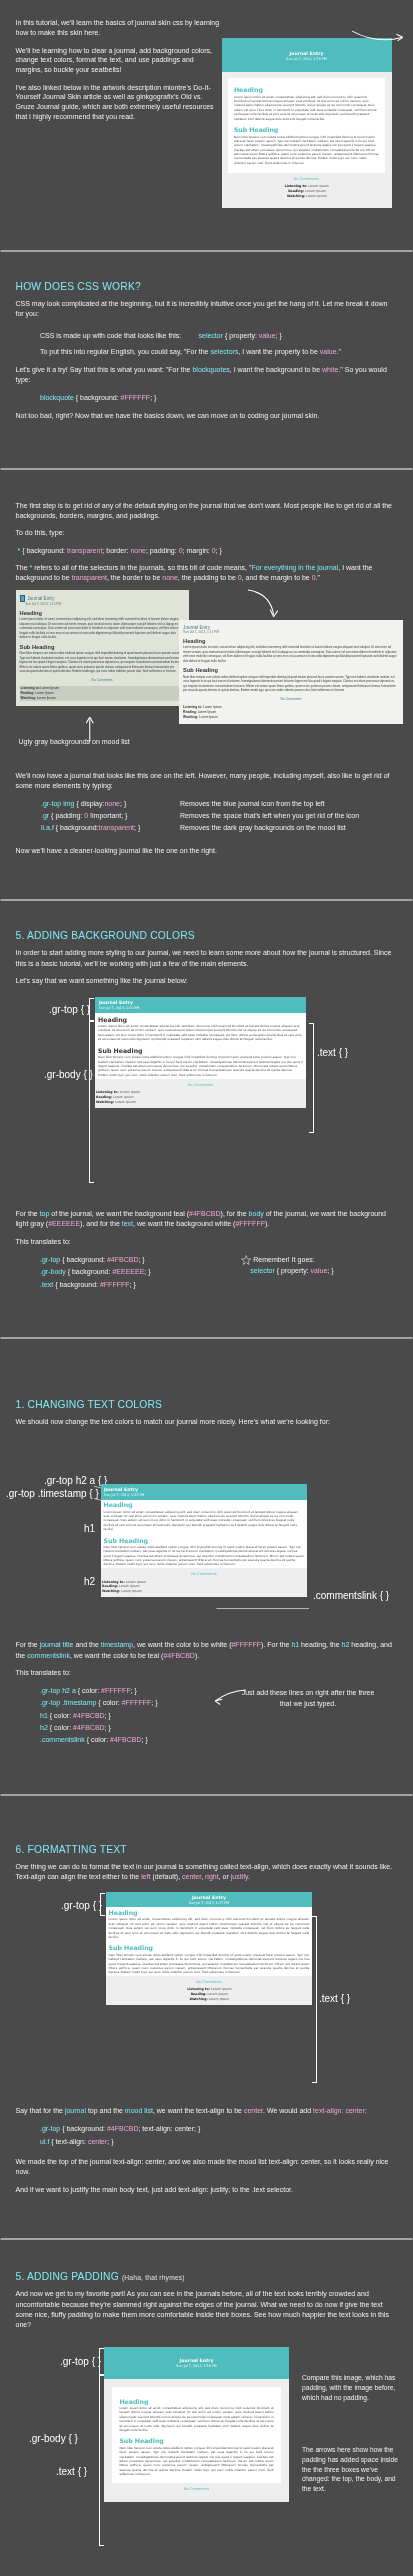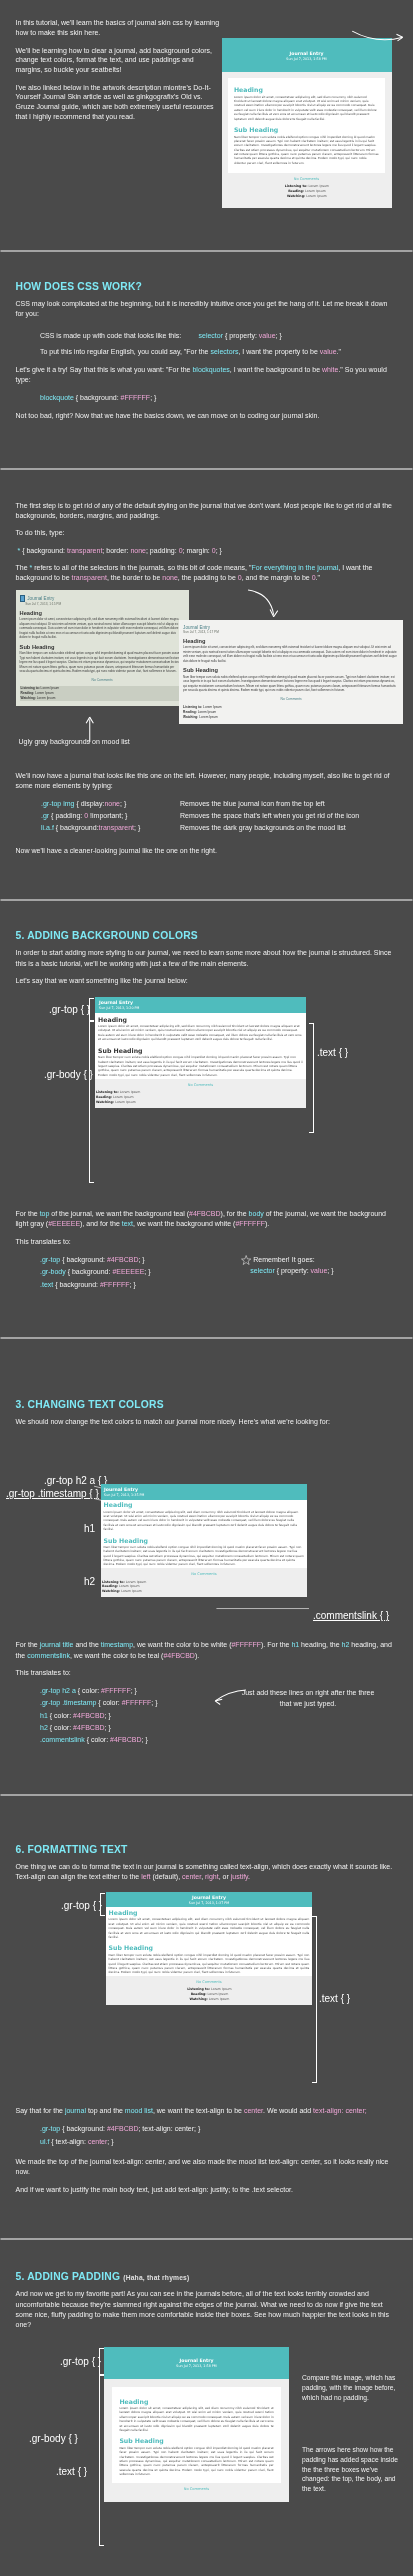--- a/index.html
+++ b/index.html
@@ -34,21 +34,21 @@
   .intro-right{width:181px;position:relative;}
 
   .arrow-swoop{position:absolute;left:129px;top:18.5px;}
 
   
   .divider{height:2.1px;background:#ffffff;margin:15.5px 0;box-shadow:0 0 0 0.5px #4a4a4a inset;}
 
   
   .section-title{
     color:#7fe9f5;font-size:10.3px;letter-spacing:0.2px;
-    margin:0 0 7.2px 15.5px;font-weight:bold;
+    margin:0 0 7.2px 15.5px;font-weight:normal;
   }
   .body-text{margin:0 15.5px 7.2px 15.5px;font-size:7px;line-height:1.45;}
   .code-indent{margin-left:40px;font-size:7px;line-height:1.45;}
 
   
   .journal{background:#eeeeee;color:#333;text-align:left;font-family:"DejaVu Sans",sans-serif;}
   .j-top{background:#4FBCBD;padding:4.1px 5.2px;}
   .j-top.center{text-align:center;}
   .j-title{font-size:4.6px;font-weight:bold;color:#ffffff;}
   .j-ts{font-size:3.3px;color:#ffffff;margin-top:1px;}
@@ -289,29 +289,29 @@
         </div>
       </div>
     </div>
   </div>
 
   <div style="height:31px"></div>
   <div class="divider"></div>
   <div style="height:44px"></div>
 
   <div>
-    <div class="section-title">3. CHANGING TEXT COLORS</div>
+    <div class="section-title">1. CHANGING TEXT COLORS</div>
     <p class="body-text">We should now change the text colors to match our journal more nicely. Here's what we're looking for:</p>
 
     <div style="position:relative;height:206px;margin-top:5.2px;">
       <div class="ann" style="position:absolute;left:44px;top:41px;">.gr-top h2 a { }</div>
-      <div class="ann" style="position:absolute;left:6px;top:54px;text-decoration:underline;">.gr-top .timestamp { }</div>
+      <div class="ann" style="position:absolute;left:6px;top:54px;">.gr-top .timestamp { }</div>
       <div class="ann" style="position:absolute;left:84px;top:89px;">h1</div>
       <div class="ann" style="position:absolute;left:84px;top:142px;">h2</div>
-      <div class="ann" style="position:absolute;left:313px;top:176px;text-decoration:underline;">.commentslink { }</div>
+      <div class="ann" style="position:absolute;left:313px;top:156px;">.commentslink { }</div>
       <svg style="position:absolute;left:93px;top:49px;" width="216px" height="139" viewBox="0 0 420 270">
         <path d="M2 6 L 18 10" stroke="#fff" stroke-width="1.2" fill="none"></path>
         <path d="M2 30 L 18 34" stroke="#fff" stroke-width="1.2" fill="none"></path>
         <path d="M16 86 L 30 74" stroke="#fff" stroke-width="1.2" fill="none"></path>
         <path d="M20 186 L 30 186" stroke="#fff" stroke-width="1.2" fill="none"></path>
         <path d="M240 244 L 420 244" stroke="#fff" stroke-width="1.2" fill="none"></path>
       </svg>
 
       <div class="journal" style="position:absolute;left:101px;top:50px;width:206px;">
         <div class="j-top" style="padding:2.6px 3.1px;">

